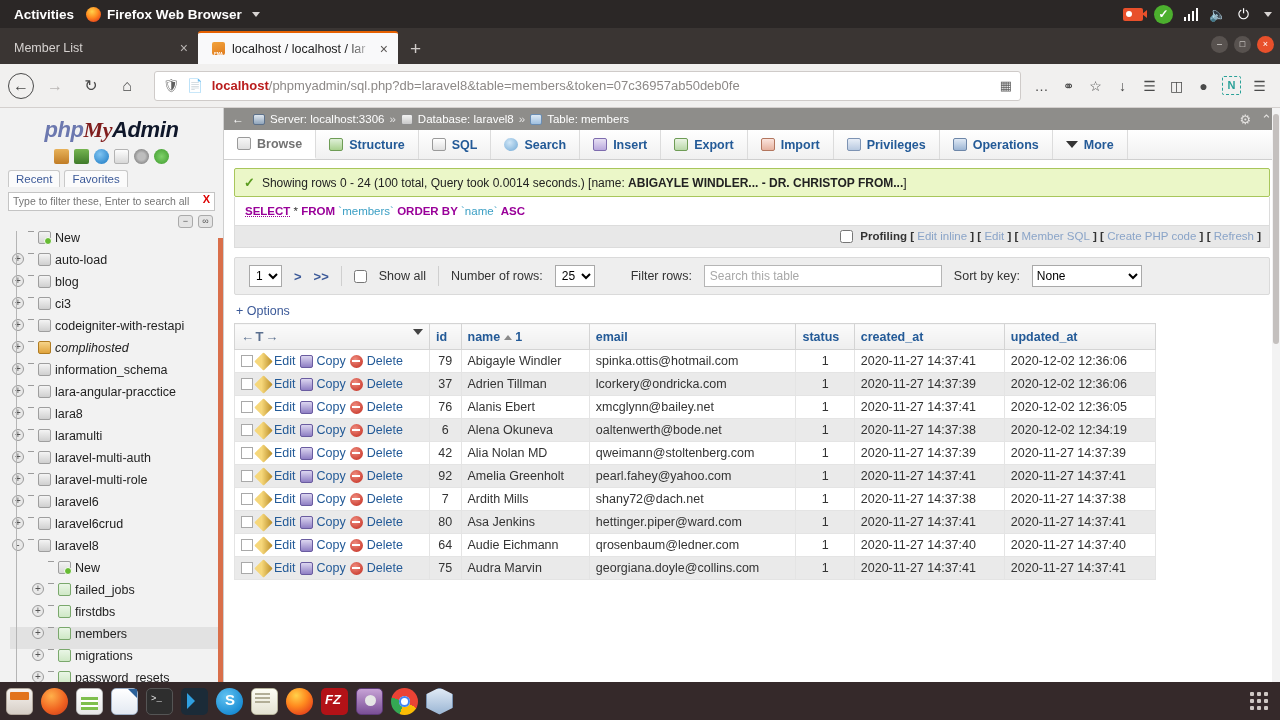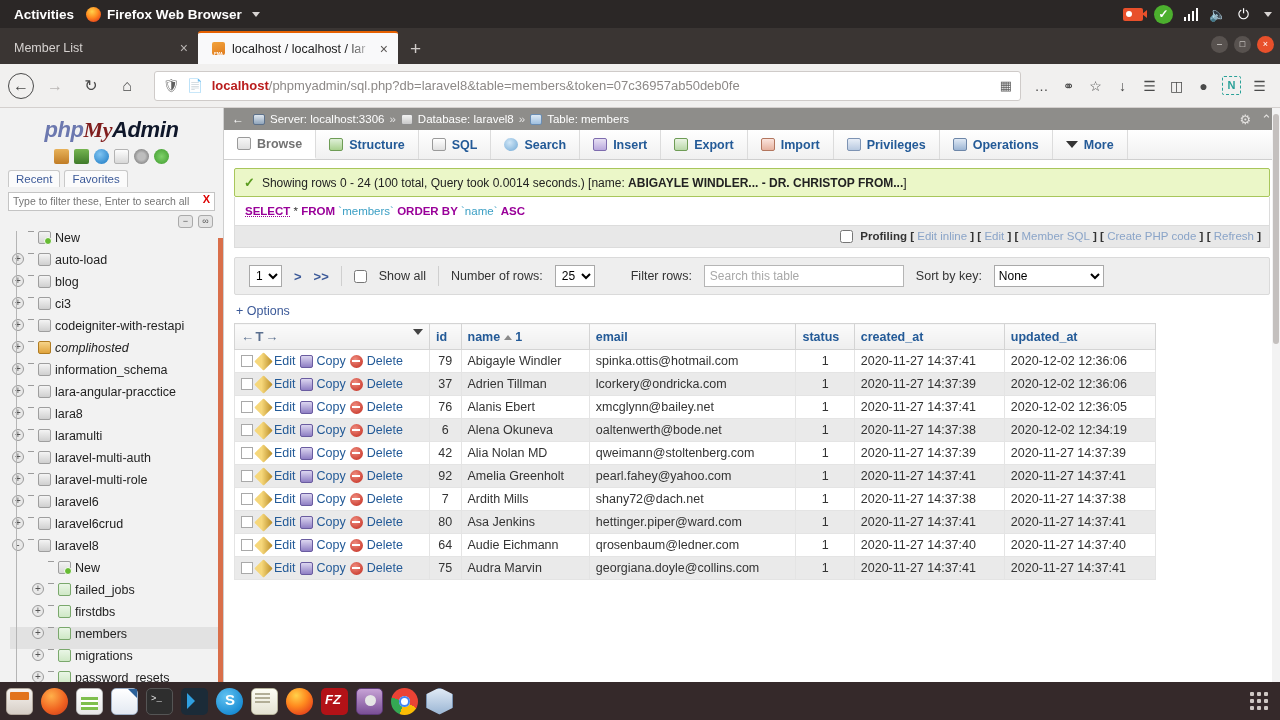--- a/index.html
+++ b/index.html
@@ -267,21 +267,21 @@
     border-radius: 2px; display: flex; align-items: center; gap: 12px;
     padding: 7px 14px; font-size: 12.5px; color: #333;
   }
   .pg-select {
     height: 22px; font-size: 12px; border: 1px solid #a9a9a9; background: #fff;
     padding: 1px 2px; font-family: "Liberation Sans", sans-serif;
   }
   .arrow-lnk { color: #3b5998; font-weight: bold; cursor: pointer; font-size: 13px; }
   .vsep { width: 1px; height: 20px; background: #cfcfcf; }
   .filter-input {
-    height: 22px; width: 200px; border: 1px solid #b5b5b5; background: #fff;
+    height: 22px; width: 238px; border: 1px solid #b5b5b5; background: #fff;
     font-size: 12px; padding: 0 5px; color: #333;
     font-family: "Liberation Sans", sans-serif;
   }
   .filter-input::placeholder { color: #a8a8a8; }
   .sortkey-select {
     height: 22px; width: 110px; font-size: 12px; border: 1px solid #a9a9a9; background: #fff;
     font-family: "Liberation Sans", sans-serif;
   }
 
   .options-lnk { font-size: 12.5px; color: #3b5998; padding: 9px 2px 5px; cursor: pointer; }

